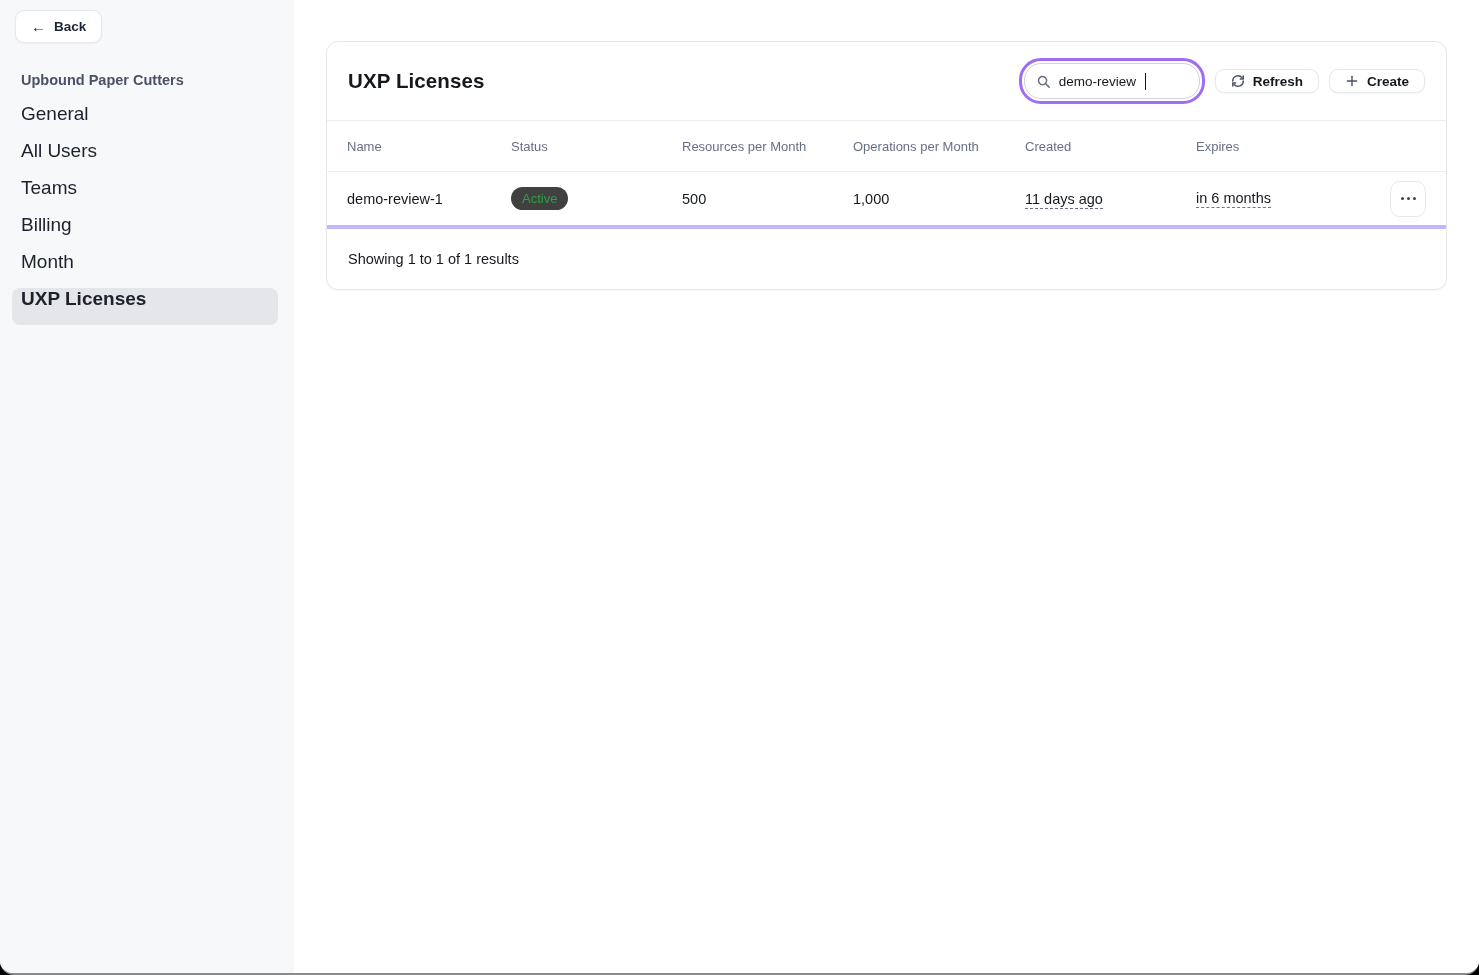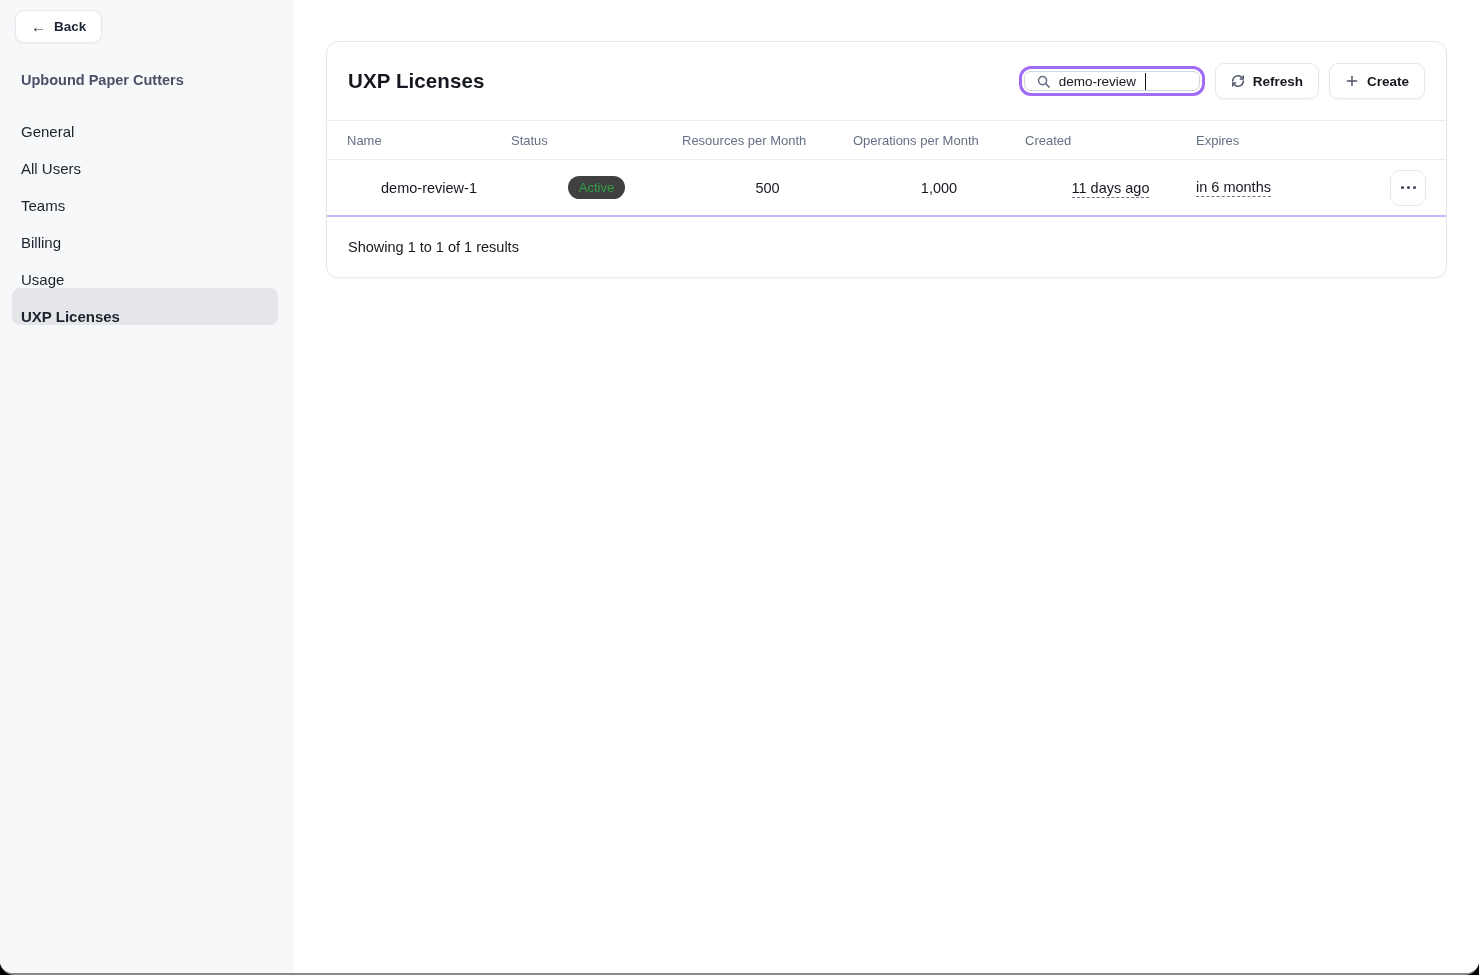--- a/index.html
+++ b/index.html
@@ -45,26 +45,26 @@
   .back-arrow { font-size: 15px; line-height: 1; color: #1d2433; }
   .org-name {
     margin: 29px 0 0 21px;
     font-size: 14.5px;
     font-weight: 700;
     color: #4a5166;
   }
   .nav { margin-top: 15px; }
   .nav-item {
     display: flex;
-    align-items: flex-end;
+    align-items: flex-start;
     height: 37px;
     margin: 0 16px 0 12px;
     padding-left: 9px;
     border-radius: 8px;
-    font-size: 15px;
+    font-size: 19px;
     color: #1c212c;
     cursor: pointer;
   }
   .nav-item.active {
     background: #e5e6e9;
     font-weight: 700;
   }
 
   
   .main {
@@ -95,25 +95,25 @@
     margin-left: auto;
     display: flex;
     align-items: center;
     gap: 10px;
   }
   .search-box {
     display: flex;
     align-items: center;
     gap: 8px;
     width: 176px;
-    height: 20px;
+    height: 36px;
     padding: 0 11px;
     background: #fff;
     border: 1px solid #cfd4dc;
-    border-radius: 7px;
+    border-radius: 17px;
     outline: 3px solid #a06bf5;
     outline-offset: 2px;
     margin-right: 5px;
     cursor: text;
   }
   .search-box .txt {
     font-size: 13.5px;
     color: #15191f;
     white-space: nowrap;
   }
@@ -121,21 +121,21 @@
     display: inline-block;
     width: 1.5px; height: 17px;
     background: #15191f;
     margin-left: 1px;
     vertical-align: middle;
   }
   .btn {
     display: inline-flex;
     align-items: center;
     gap: 8px;
-    height: 36px;
+    height: 24px;
     padding: 0 15px;
     background: #fff;
     border: 1px solid #e6e8ec;
     border-radius: 9px;
     box-shadow: 0 1px 2px rgba(16,24,40,.05);
     font-size: 13.5px;
     font-weight: 700;
     color: #15191f;
     cursor: pointer;
     white-space: nowrap;
@@ -143,32 +143,31 @@
   .btn svg { flex: none; }
 
   
   .tbl-head, .tbl-row {
     display: grid;
     grid-template-columns: 164px 171px 171px 172px 171px 1fr;
     align-items: center;
     padding: 0 20px;
   }
   .tbl-head {
-    height: 40px;
+    height: 52px;
     border-top: 1px solid #eaecf0;
     border-bottom: 1px solid #eaecf0;
     color: #667085;
     font-size: 13px;
   }
   .tbl-row {
     height: 57px;
-    border-bottom: 2px solid #c4b5fd;
+    border-bottom: 4px solid #c4b5fd;
     font-size: 14.5px;
     color: #15191f;
-    text-align: center;
   }
   .badge {
     display: inline-block;
     padding: 4px 11px;
     border-radius: 999px;
     background: #404040;
     color: #2f9e44;
     font-size: 13px;
     font-weight: 500;
   }
@@ -227,21 +226,21 @@
       <div class="nav-item">
         <span>All Users</span>
       </div>
       <div class="nav-item">
         <span>Teams</span>
       </div>
       <div class="nav-item">
         <span>Billing</span>
       </div>
       <div class="nav-item">
-        <span>Usage</span>
+        <span>Month</span>
       </div>
       <div class="nav-item active">
         <span>UXP Licenses</span>
       </div>
     </nav>
   </aside>
 
   <main class="main">
     <section class="card">
 

